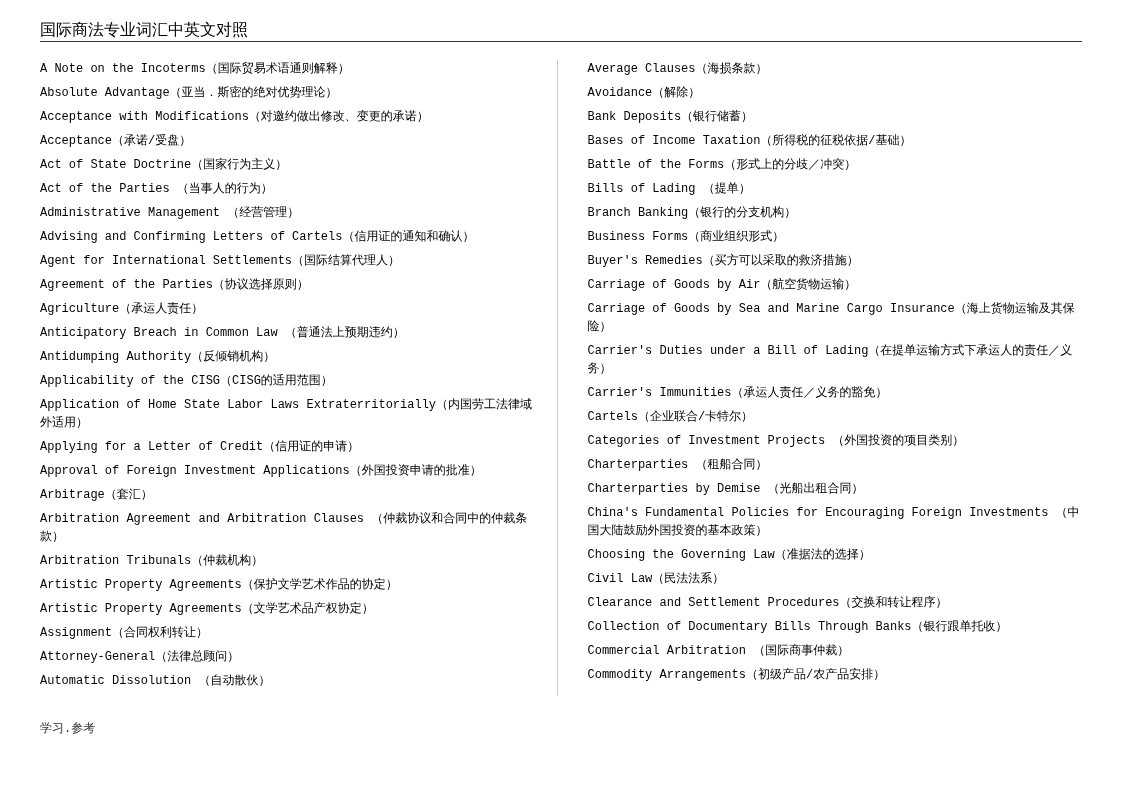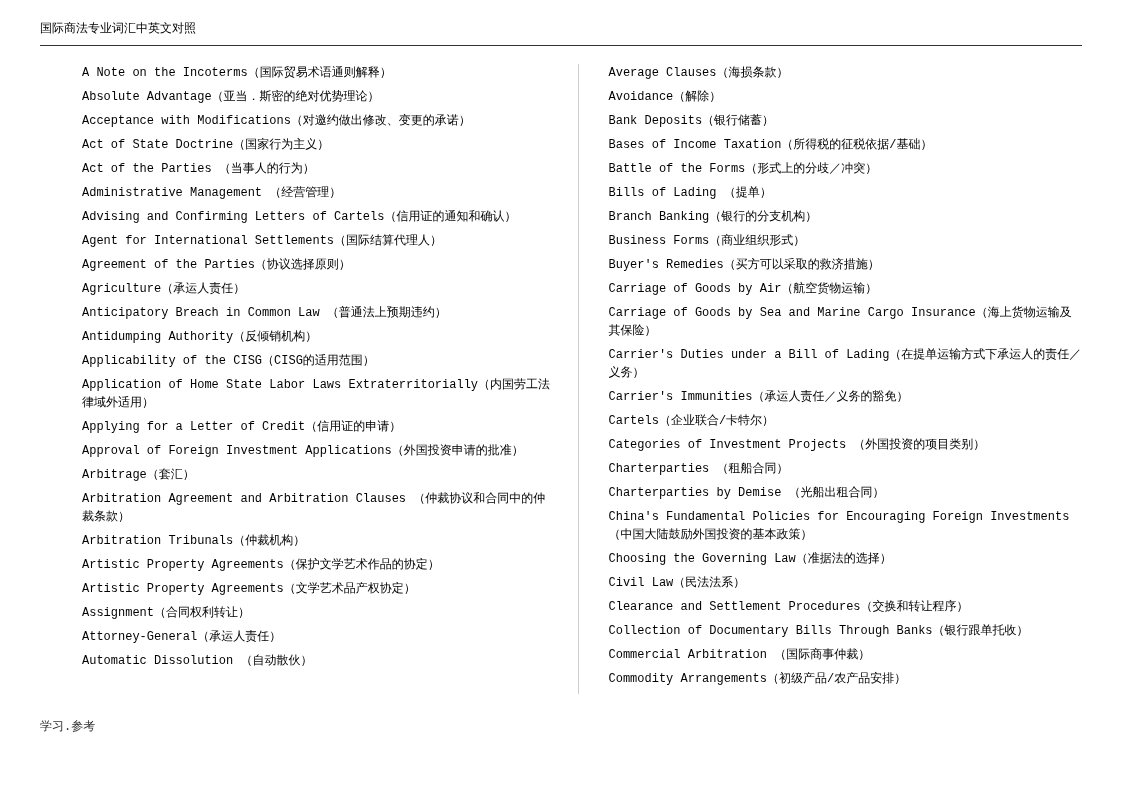--- a/index.html
+++ b/index.html
@@ -10,34 +10,32 @@
     body {
       background: #ffffff;
       font-family: 'Courier New', Courier, monospace;
       font-size: 12px;
       color: #000000;
       padding: 20px 40px;
       width: 1122px;
       min-height: 793px;
     }
     .page-title {
-      font-size: 12px;
+      font-size: 16px;
       margin-bottom: 18px;
-      padding-bottom: 8px;
       border-bottom: 1px solid #333;
     }
     .content-wrapper {
       display: flex;
       gap: 0;
     }
     .column-left {
       flex: 1;
       padding-right: 22px;
       border-right: 1px solid #ccc;
-      margin-left: 42px;
     }
     .column-right {
       flex: 1;
       padding-left: 30px;
     }
     .entry {
       margin-bottom: 6px;
       line-height: 1.5;
     }
     .footer {
@@ -50,40 +48,41 @@
 <body>
 
 <div class="page-title">国际商法专业词汇中英文对照</div>
 
 <div class="content-wrapper">
   <div class="column-left">
 
   <div class="entry">A Note on the Incoterms（国际贸易术语通则解释）</div>
       <div class="entry">Absolute Advantage（亚当．斯密的绝对优势理论）</div>
       <div class="entry">Acceptance with Modifications（对邀约做出修改、变更的承诺）</div>
+      <div class="entry">Acceptance（承诺/受盘）</div>
       <div class="entry">Act of State Doctrine（国家行为主义）</div>
       <div class="entry">Act of the Parties （当事人的行为）</div>
       <div class="entry">Administrative Management （经营管理）</div>
       <div class="entry">Advising and Confirming Letters of Cartels（信用证的通知和确认）</div>
       <div class="entry">Agent for International Settlements（国际结算代理人）</div>
       <div class="entry">Agreement of the Parties（协议选择原则）</div>
       <div class="entry">Agriculture（承运人责任）</div>
       <div class="entry">Anticipatory Breach in Common Law （普通法上预期违约）</div>
       <div class="entry">Antidumping Authority（反倾销机构）</div>
       <div class="entry">Applicability of the CISG（CISG的适用范围）</div>
       <div class="entry">Application of Home State Labor Laws Extraterritorially（内国劳工法律域外适用）</div>
       <div class="entry">Applying for a Letter of Credit（信用证的申请）</div>
       <div class="entry">Approval of Foreign Investment Applications（外国投资申请的批准）</div>
       <div class="entry">Arbitrage（套汇）</div>
       <div class="entry">Arbitration Agreement and Arbitration Clauses （仲裁协议和合同中的仲裁条款）</div>
       <div class="entry">Arbitration Tribunals（仲裁机构）</div>
       <div class="entry">Artistic Property Agreements（保护文学艺术作品的协定）</div>
       <div class="entry">Artistic Property Agreements（文学艺术品产权协定）</div>
       <div class="entry">Assignment（合同权利转让）</div>
-      <div class="entry">Attorney-General（承运人责任）</div>
+      <div class="entry">Attorney-General（法律总顾问）</div>
       <div class="entry">Automatic Dissolution （自动散伙）</div>
     </div>
   <div class="column-right">
 
   <div class="entry">Average Clauses（海损条款）</div>
       <div class="entry">Avoidance（解除）</div>
       <div class="entry">Bank Deposits（银行储蓄）</div>
       <div class="entry">Bases of Income Taxation（所得税的征税依据/基础）</div>
       <div class="entry">Battle of the Forms（形式上的分歧／冲突）</div>
       <div class="entry">Bills of Lading  （提单）</div>

